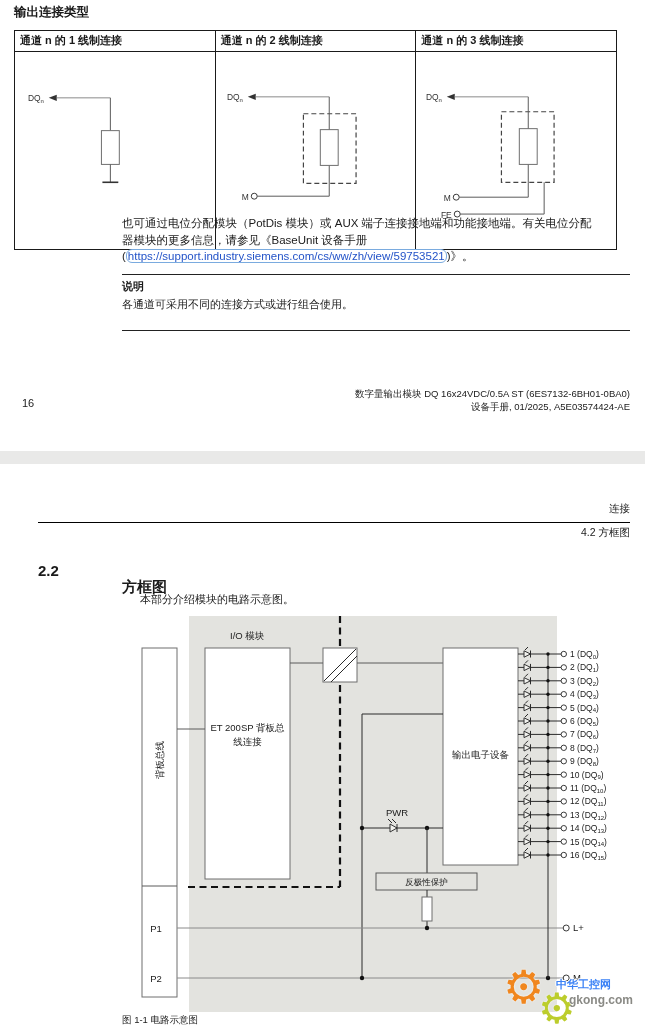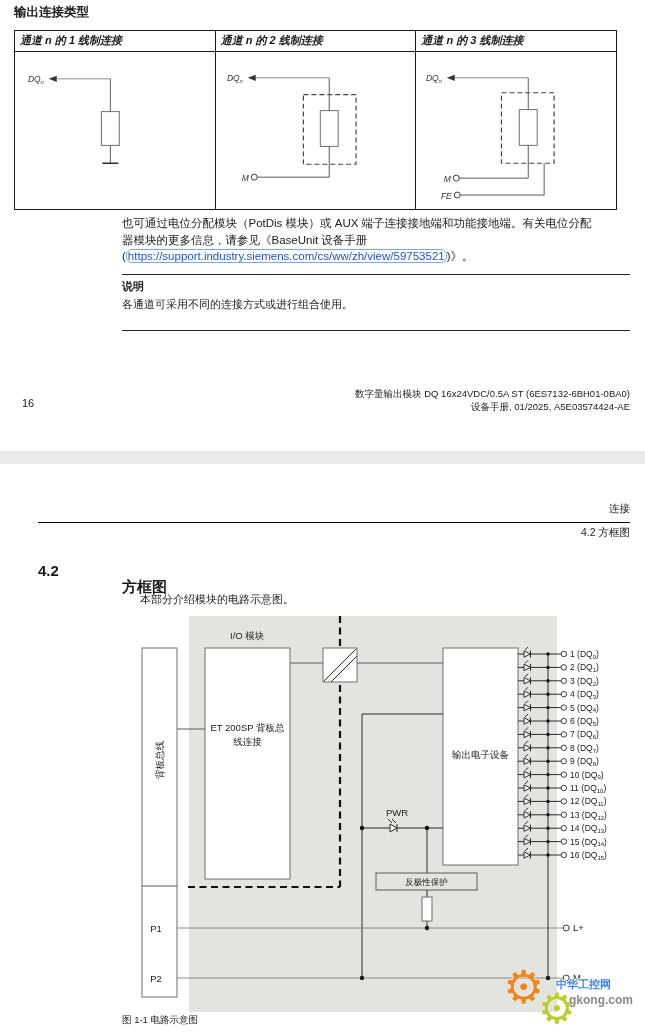--- a/index.html
+++ b/index.html
@@ -1,20 +1,20 @@
 <!DOCTYPE html>
 <html><head>
 <meta charset="utf-8">
 <style>
   html,body{margin:0;padding:0;background:#ffffff;}
   .page{position:relative;width:645px;height:1032px;background:#ffffff;overflow:hidden;
         font-family:"Liberation Sans","DejaVu Sans",sans-serif;color:#1a1a1a;}
   
   .p1-title{position:absolute;left:14px;top:4px;font-size:12.5px;font-weight:bold;}
-  .conn-table{position:absolute;left:14px;top:30px;width:603px;height:180px;display:flex;border:1px solid #1a1a1a;box-sizing:border-box;font-style:italic;}
+  .conn-table{position:absolute;left:14px;top:30px;width:603px;height:220px;display:flex;border:1px solid #1a1a1a;box-sizing:border-box;}
   .conn-col{flex:1;display:flex;flex-direction:column;border-right:1px solid #1a1a1a;min-width:0;}
   .conn-col:last-child{border-right:none;}
   .conn-h{border-bottom:1px solid #1a1a1a;font-size:11px;font-weight:bold;padding:2px 5px 3px 5px;}
   .conn-b{flex:1;position:relative;}
   .conn-b svg{display:block;width:100%;height:100%;}
   .para{position:absolute;left:122px;top:215px;width:512px;font-size:11.5px;line-height:16.5px;}
   .link-box{color:#2353c8;border:1px solid #7aabdf;border-radius:6px;padding:0 1px;}
   .note-block{position:absolute;left:122px;top:274px;width:508px;border-top:1.2px solid #222;border-bottom:1.2px solid #222;padding:4px 0 18px 0;}
   .note-title{font-size:11px;font-weight:bold;margin-bottom:3px;}
   .note-text{font-size:11px;}
@@ -139,21 +139,21 @@
     <div>设备手册, 01/2025, A5E03574424-AE</div>
   </div>
   <div class="pagenum">16</div>
 
   <div class="page-sep"></div>
 
   <div class="p2-chapter">连接</div>
   <div class="p2-rule"></div>
   <div class="p2-section-ref">4.2 方框图</div>
 
-  <div class="sec-num">4.2</div>
+  <div class="sec-num">2.2</div>
   <div class="sec-title">方框图</div>
   <div class="sec-intro">本部分介绍模块的电路示意图。</div>
 
   <div class="bd-wrap">
     <svg id="bd" viewBox="0 0 525 403" width="525" height="403">
       <rect x="69" y="6" width="368" height="396" fill="#e3e3df"></rect>
 
       <rect x="22" y="38" width="35" height="349" class="boxw"></rect>
       <line x1="22" y1="276" x2="57" y2="276" class="w-md"></line>
       <text transform="translate(43,150) rotate(-90)" text-anchor="middle" class="dlbl2">背板总线</text>

